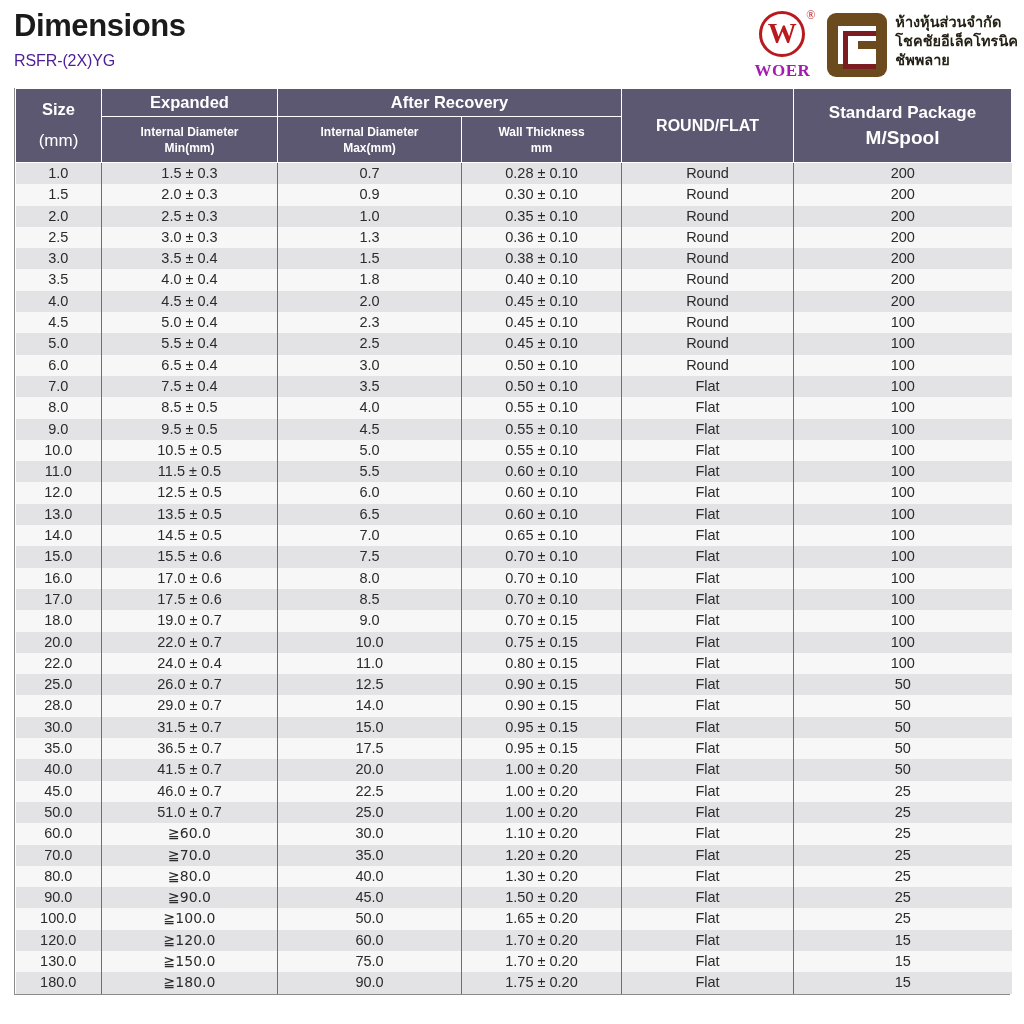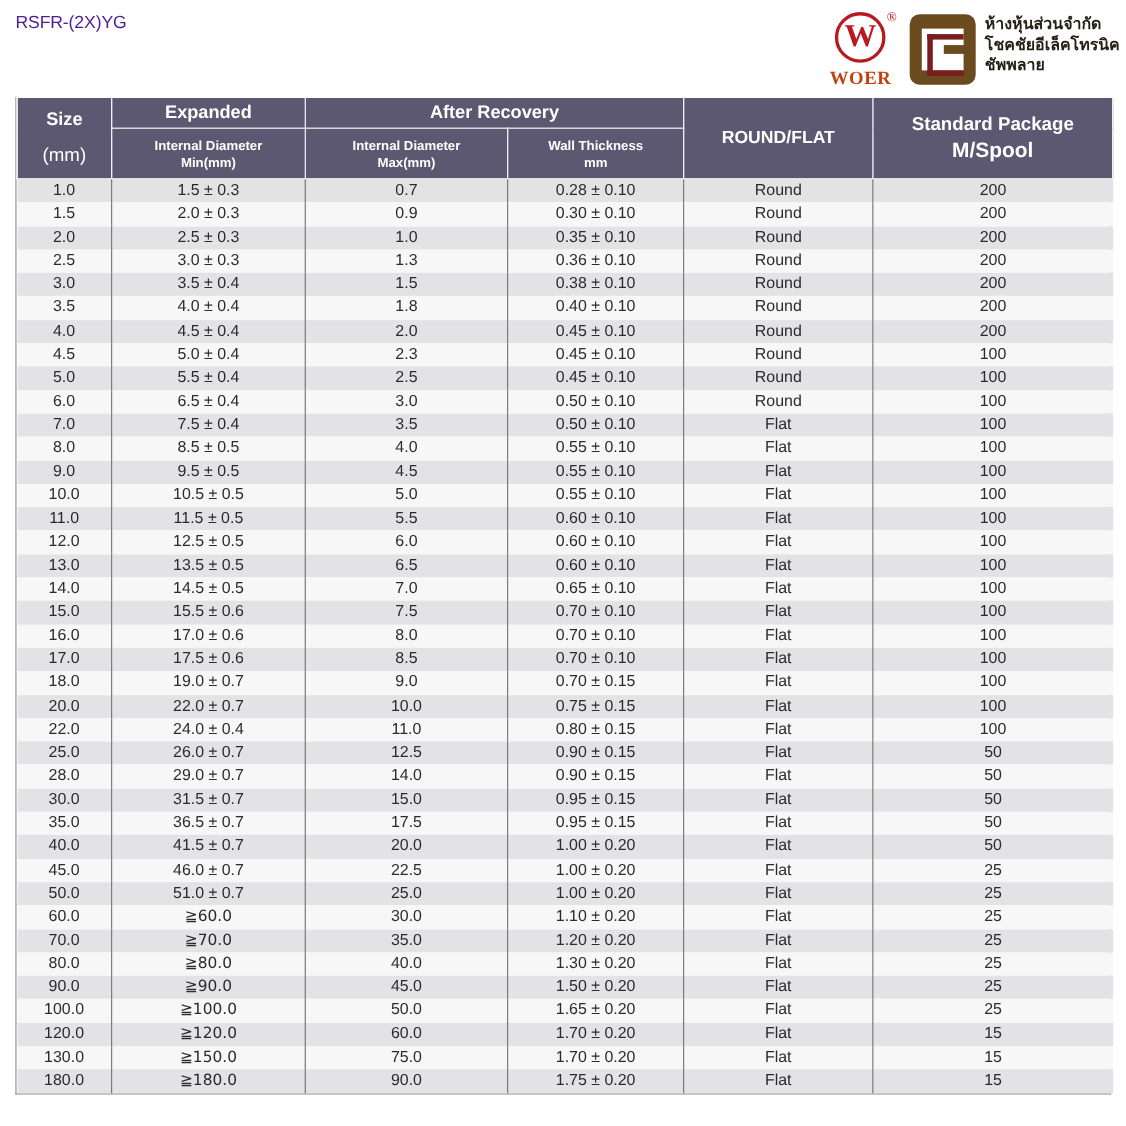--- a/index.html
+++ b/index.html
@@ -95,21 +95,21 @@
     right: -5px;
     font-size: 12px;
     color: #b81a1f;
     font-family: "Liberation Serif", serif;
   }
 
   .woer-name {
     font-family: "Liberation Serif", serif;
     font-weight: bold;
     font-size: 17px;
-    color: #c2410c;
+    color: #a21caf;
     letter-spacing: 0.5px;
     margin-top: 3px;
   }
 
   .c-logo {
     width: 60px;
     height: 64px;
     background: #6b4a1d;
     border-radius: 9px;
     margin-top: 7px;
@@ -213,20 +213,21 @@
   .col-wall    { width: 160px; }
   .col-rf      { width: 172px; }
   .col-pkg     { width: 218px; }
 </style>
 </head>
 <body>
 
 <div class="page">
 
   <div class="header">
+    <div class="doc-title">Dimensions</div>
     <div class="doc-subtitle">RSFR-(2X)YG</div>
 
     <div class="logo-block">
 
       <div class="woer-logo">
         <div class="woer-mark">
           <div class="woer-circle">
             <span class="woer-w">W</span>
           </div>
           <span class="woer-reg">®</span>

